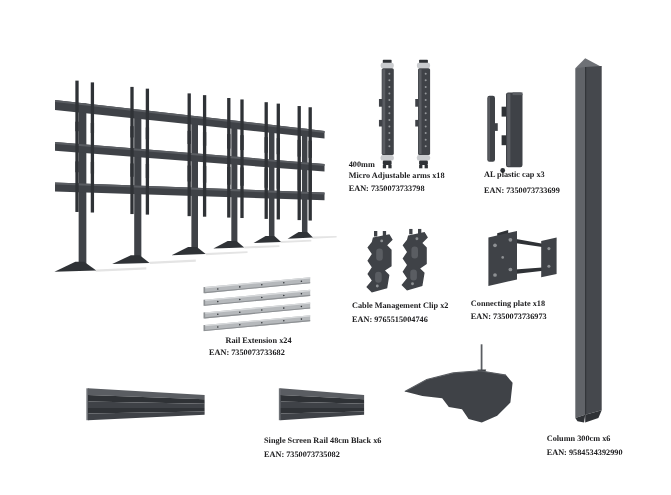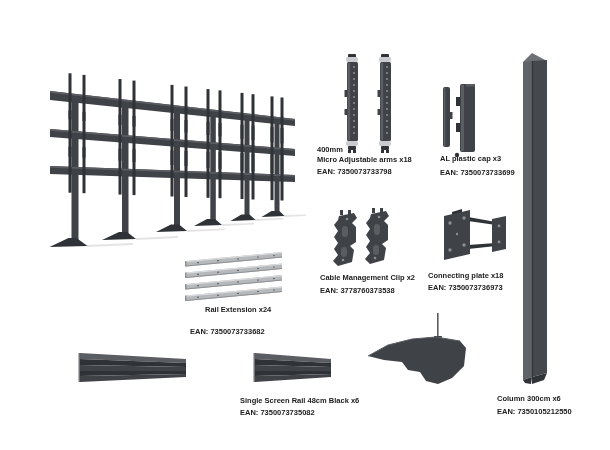--- a/index.html
+++ b/index.html
@@ -1,18 +1,18 @@
 <!DOCTYPE html>
 <html style="--c-background: #ffffff; --c-dark: #3f4247; --c-darker: #2f3236; --c-mid: #5a5d62; --c-light: #6e7176; --c-col-left: #606368; --c-col-right: #45484d; --c-silver: #b6b9bc; --c-silver-dark: #8e9194; --c-silver-light: #d9dbdd; --c-cap: #c9cbce; --c-dot: #94979a; --c-hole: #8d9093; --c-shadow: #e4e4e4; --c-text: #202022;"><head>
 <meta charset="utf-8">
 <style>
   html,body{margin:0;padding:0;background:#fff;}
   #canvas{
     position:relative;width:610px;height:450px;background:var(--c-background,#fff);
-    overflow:hidden;font-family:Liberation Sans, sans-serif;
+    overflow:hidden;font-family:Liberation Serif, serif;
   }
   svg{position:absolute;display:block;}
   
   .f-dark{fill:var(--c-dark)}
   .f-darker{fill:var(--c-darker)}
   .f-mid{fill:var(--c-mid)}
   .f-light{fill:var(--c-light)}
   .f-silver{fill:var(--c-silver)}
   .f-silver-dark{fill:var(--c-silver-dark)}
   .f-silver-light{fill:var(--c-silver-light)}
@@ -44,21 +44,21 @@
   .lbl-arms .l2{margin-top:2px;}
   .lbl-arms .ean{margin-top:4px;}
   .lbl-cap{left:440px;top:155px;}
   .lbl-cap .ean{margin-top:6px;text-align:center;}
   .lbl-clip{left:320px;top:274px;}
   .lbl-clip .ean{margin-top:5px;}
   .lbl-plate{left:428px;top:272px;}
   .lbl-plate .ean{margin-top:4px;}
   .lbl-railext{left:190px;top:306px;}
   .lbl-railext .l1{margin-left:15px;}
-  .lbl-railext .ean{margin-top:14px;}
+  .lbl-railext .ean{margin-top:3px;}
   .lbl-rail100{left:80px;top:397px;}
   .lbl-rail48{left:240px;top:397px;}
   .lbl-floorplate{left:390px;top:397px;}
   .lbl-floorplate .l1{margin-left:1px;}
   .lbl-column{left:497px;top:395px;}
   .lbl-column .ean{margin-top:5px;}
 </style>
 </head>
 <body>
 
@@ -292,21 +292,21 @@
     <span class="ean">EAN: 7350073733798</span>
   </div>
 
   <div class="lbl lbl-cap">
     <span class="l1">AL plastic cap x3</span>
     <span class="ean">EAN: 7350073733699</span>
   </div>
 
   <div class="lbl lbl-clip">
     <span class="l1">Cable Management Clip x2</span>
-    <span class="ean">EAN: 3778760373538</span>
+    <span class="ean">EAN: 9765515004746</span>
   </div>
 
   <div class="lbl lbl-plate">
     <span class="l1">Connecting plate x18</span>
     <span class="ean">EAN: 7350073736973</span>
   </div>
 
   <div class="lbl lbl-railext">
     <span class="l1">Rail Extension x24</span>
     <span class="ean">EAN: 7350073733682</span>
@@ -314,16 +314,16 @@
 
 
   <div class="lbl lbl-rail48">
     <span class="l1">Single Screen Rail 48cm Black x6</span>
     <span class="ean">EAN: 7350073735082</span>
   </div>
 
 
   <div class="lbl lbl-column">
     <span class="l1">Column 300cm x6</span>
-    <span class="ean">EAN: 7350105212550</span>
+    <span class="ean">EAN: 9584534392990</span>
   </div>
 
 </div>
 
 </body></html>

